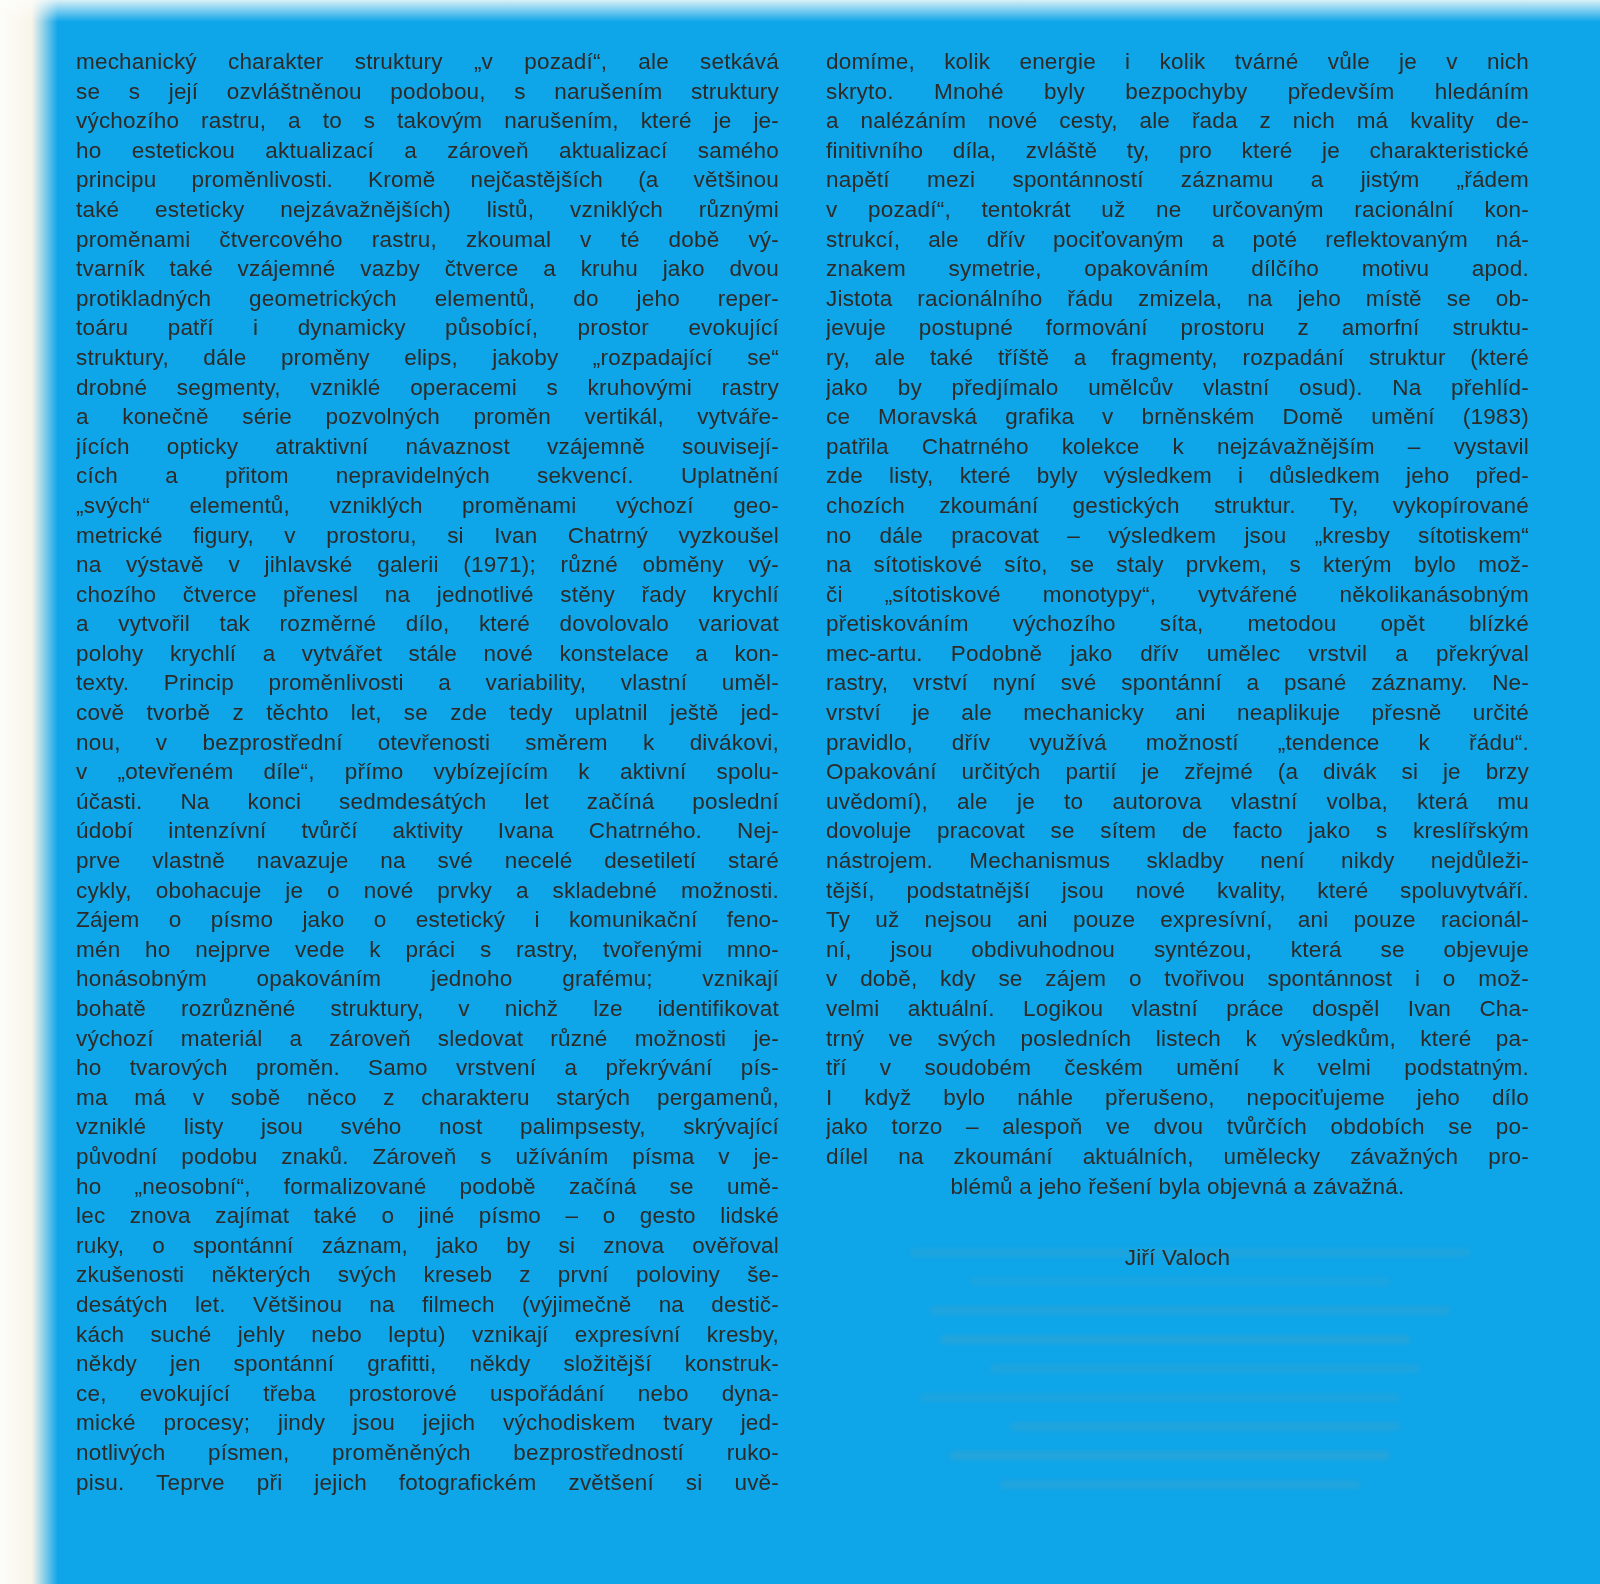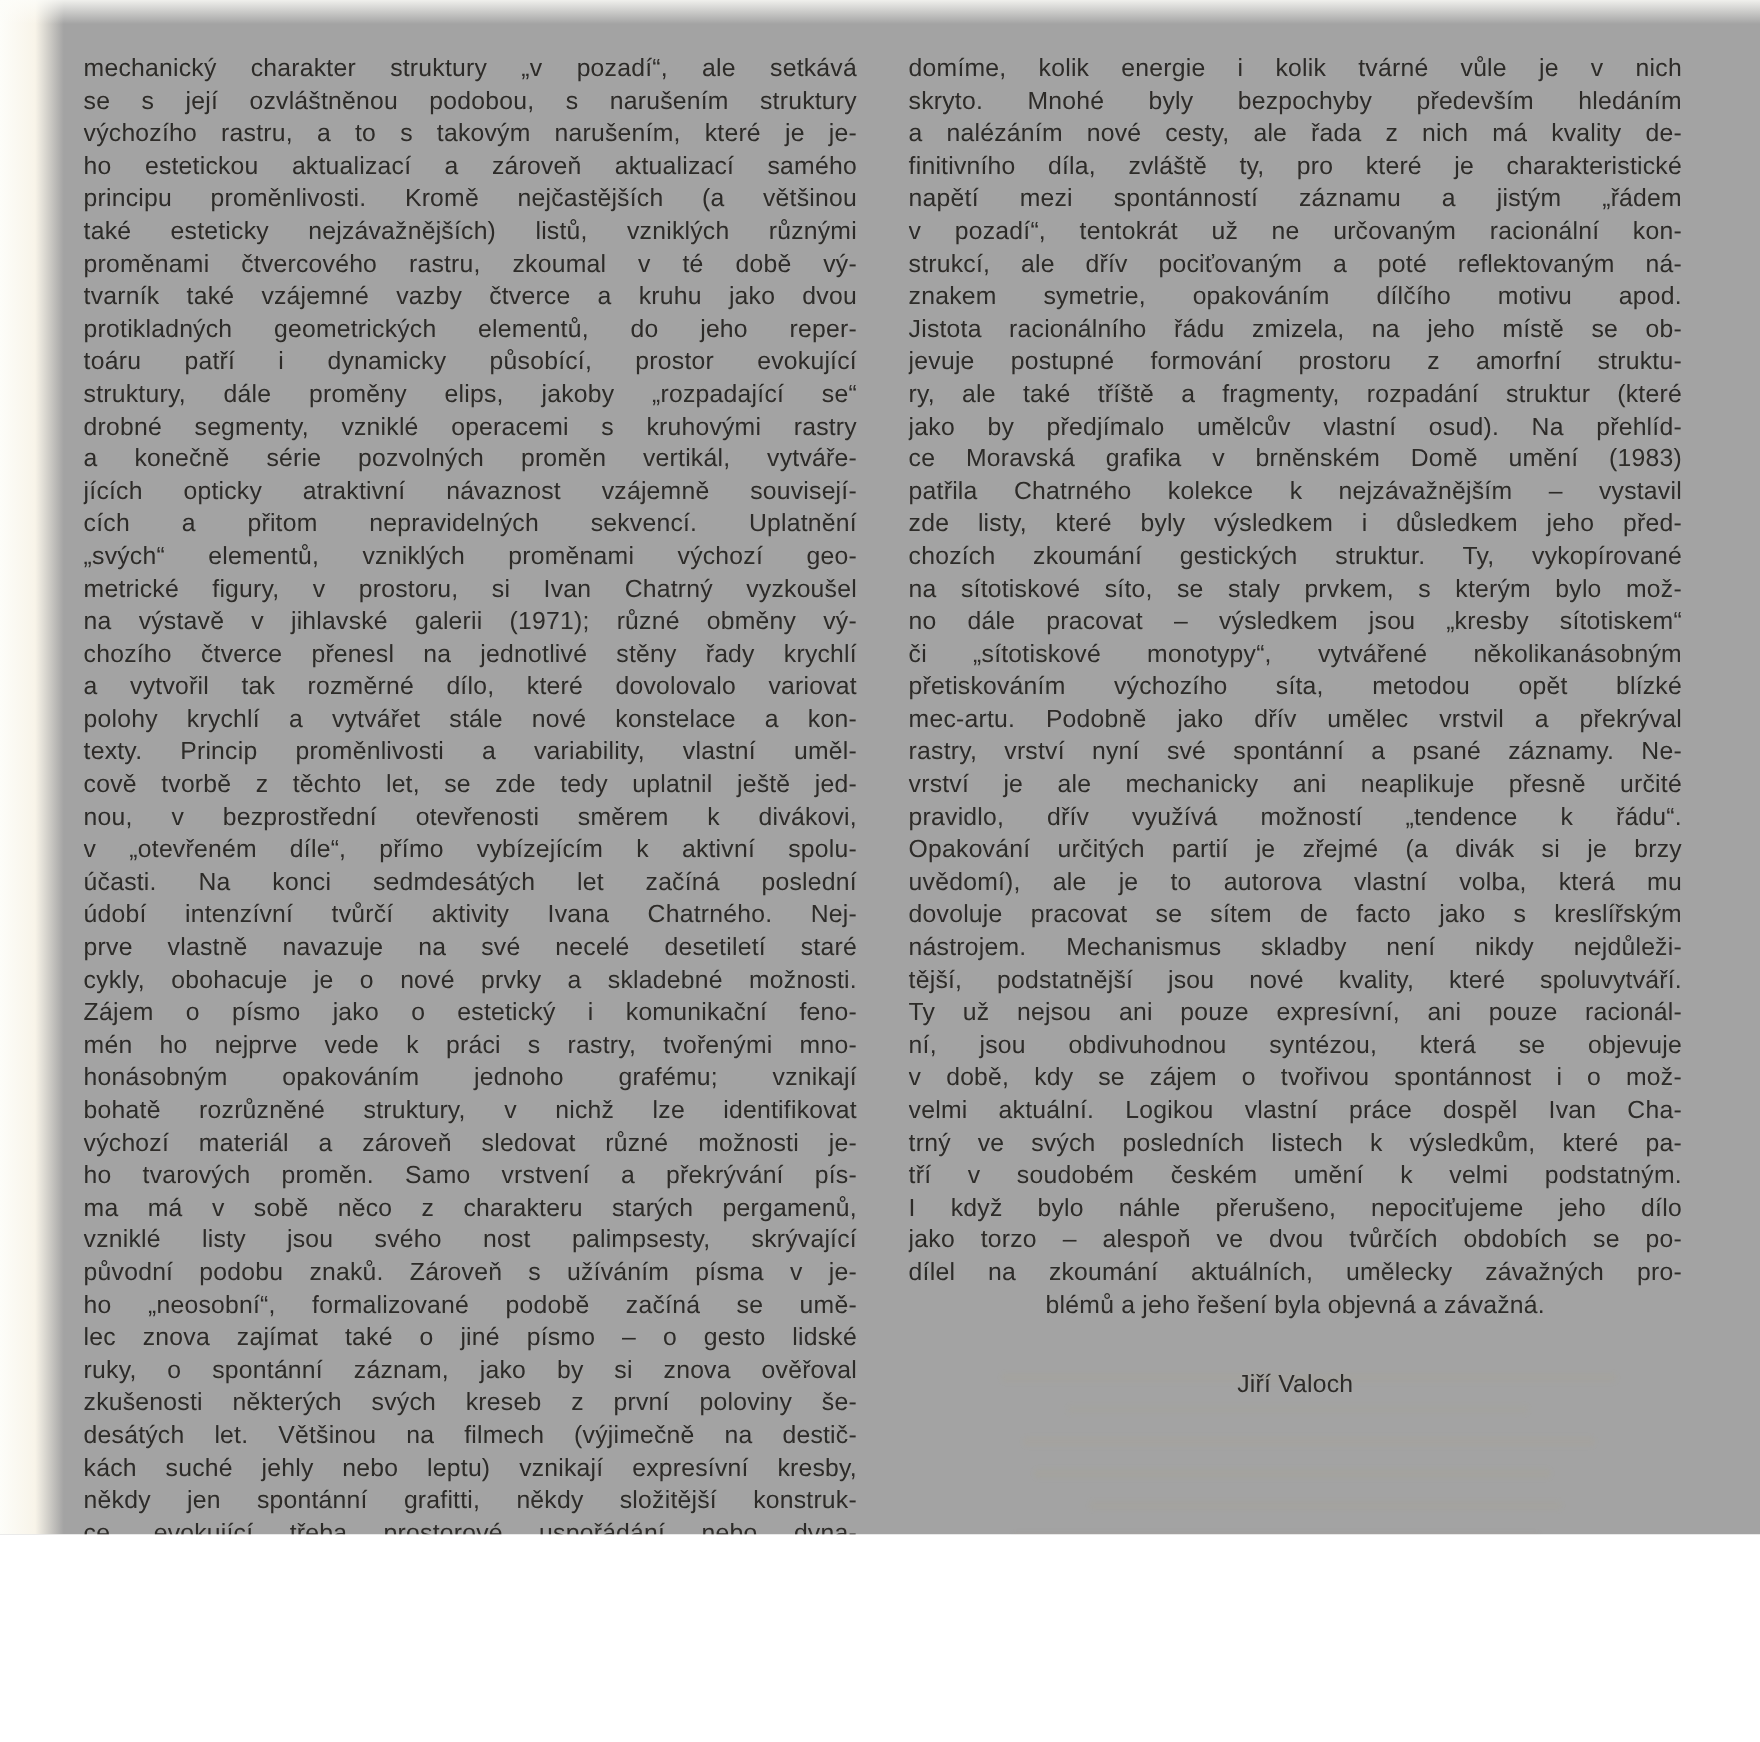--- a/index.html
+++ b/index.html
@@ -1,20 +1,20 @@
 <!DOCTYPE html>
 <html><head>
 <meta charset="utf-8">
 <style>
   html, body { margin: 0; padding: 0; }
   .page {
     position: relative;
     width: 1600px;
-    height: 1395px;
-    background: #a3a3a3;
+    height: 1584px;
+    background: #0ea5e9;
     overflow: hidden;
     font-family: "Liberation Sans", sans-serif;
     color: #2d2b28;
   }
   
   .page::before {
     content: "";
     position: absolute;
     left: 0; top: 0; bottom: 0;
     width: 58px;
@@ -157,22 +157,22 @@
           <div class="line">strukcí, ale dřív pociťovaným a poté reflektovaným ná-</div>
           <div class="line">znakem symetrie, opakováním dílčího motivu apod.</div>
           <div class="line">Jistota racionálního řádu zmizela, na jeho místě se ob-</div>
           <div class="line">jevuje postupné formování prostoru z amorfní struktu-</div>
           <div class="line">ry, ale také tříště a fragmenty, rozpadání struktur (které</div>
           <div class="line">jako by předjímalo umělcův vlastní osud). Na přehlíd-</div>
           <div class="line">ce Moravská grafika v brněnském Domě umění (1983)</div>
           <div class="line">patřila Chatrného kolekce k nejzávažnějším – vystavil</div>
           <div class="line">zde listy, které byly výsledkem i důsledkem jeho před-</div>
           <div class="line">chozích zkoumání gestických struktur. Ty, vykopírované</div>
+          <div class="line">no dále pracovat – výsledkem jsou „kresby sítotiskem“</div>
           <div class="line">na sítotiskové síto, se staly prvkem, s kterým bylo mož-</div>
-          <div class="line">no dále pracovat – výsledkem jsou „kresby sítotiskem“</div>
           <div class="line">či „sítotiskové monotypy“, vytvářené několikanásobným</div>
           <div class="line">přetiskováním výchozího síta, metodou opět blízké</div>
           <div class="line">mec-artu. Podobně jako dřív umělec vrstvil a překrýval</div>
           <div class="line">rastry, vrství nyní své spontánní a psané záznamy. Ne-</div>
           <div class="line">vrství je ale mechanicky ani neaplikuje přesně určité</div>
           <div class="line">pravidlo, dřív využívá možností „tendence k řádu“.</div>
           <div class="line">Opakování určitých partií je zřejmé (a divák si je brzy</div>
           <div class="line">uvědomí), ale je to autorova vlastní volba, která mu</div>
           <div class="line">dovoluje pracovat se sítem de facto jako s kreslířským</div>
           <div class="line">nástrojem. Mechanismus skladby není nikdy nejdůleži-</div>

